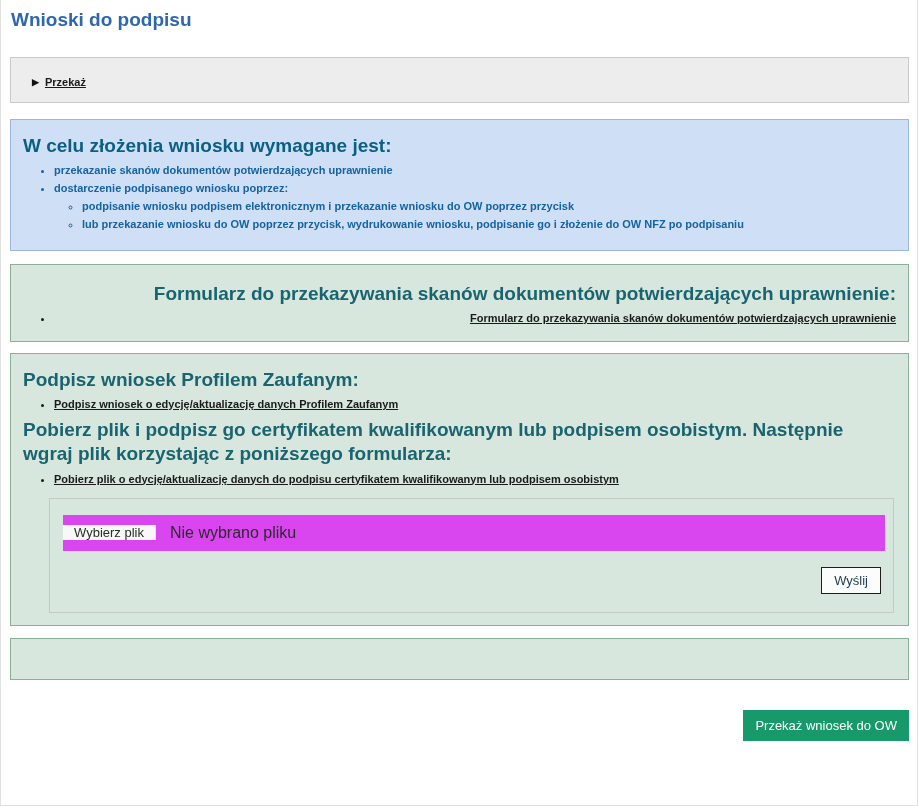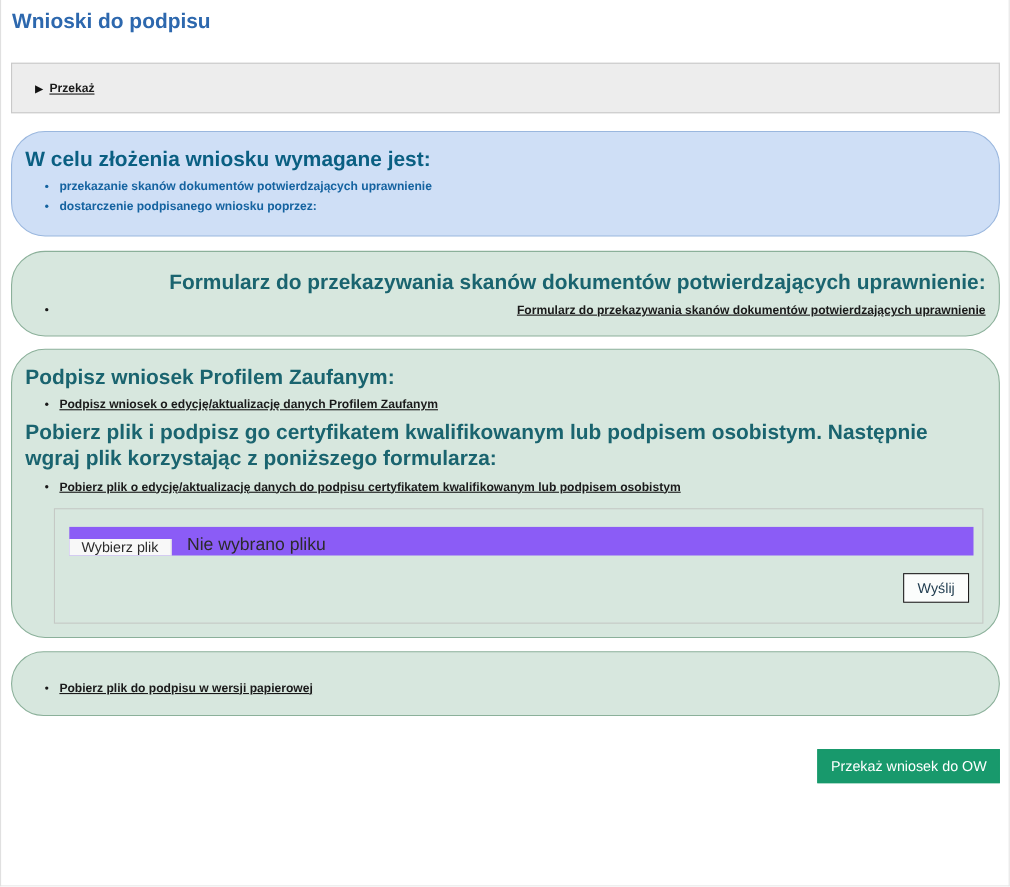--- a/index.html
+++ b/index.html
@@ -26,21 +26,21 @@
     background:#ededed; border:1px solid #c9c9c9;
     padding:13px 0 13px 21px;
   }
   .back-link {
     font-size:11px; font-weight:bold; color:#1a1a1a;
     text-decoration:none; cursor:pointer; display:inline-flex; align-items:center;
   }
   .back-tri { font-size:9px; margin-right:6px; color:#111; }
   .back-text { text-decoration:underline; }
   
-  .box { box-sizing:border-box; margin:0 8px 0 9px; padding:10px 12px 12px;border-radius:31px; }
+  .box { box-sizing:border-box; margin:0 8px 0 9px; padding:10px 12px 12px; }
   .box-blue {
     margin-top:16px; background:#cfdff6; border:1px solid #9ab7de;
     padding-bottom:14px;
   }
   .box-green { background:#d7e7de; border:1px solid #8bb09a; }
   .box-scans { margin-top:13px; padding:13px 12px 15px;text-align:right; }
   .box-sign  { margin-top:11px; }
   .box-print { margin-top:12px; padding:24px 12px 16px; }
   h2 {
     margin:5px 0 7px; font-size:19px; font-weight:bold; letter-spacing:0;
@@ -57,22 +57,22 @@
   .box-green a { color:#1a1a1a; text-decoration:underline; cursor:pointer; }
   
   .upload-panel {
     box-sizing:border-box;
     margin:13px 2px 0 26px;
     border:1px solid #c5c9c5;
     padding:16px 12px 18px 13px;
   }
   .file-input {
     box-sizing:border-box;
-    background:#8b5cf6; width:822px; height:26px;
-    display:flex; align-items:flex-end; cursor:pointer;
+    background:#d946ef; width:822px; height:36px;
+    display:flex; align-items:center; cursor:pointer;
   }
   .choose-btn {
     background:#f8f8f8; border-right:1px solid #e3e3e3;
     padding:0 11px; font-size:13px; color:#2b2b2b;
     display:flex; align-items:center; white-space:nowrap;
   }
   .file-name {
     padding-left:14px; font-size:16px; color:#2b2b2b;
     display:flex; align-items:center; white-space:nowrap;
   }
@@ -103,20 +103,24 @@
       <span class="back-text">Przekaż</span>
     </a>
   </div>
 
   <section class="box box-blue">
     <h2>W celu złożenia wniosku wymagane jest:</h2>
     <ul>
       <li>przekazanie skanów dokumentów potwierdzających uprawnienie</li>
       <li>
         <span>dostarczenie podpisanego wniosku poprzez:</span>
+        <ul>
+          <li>podpisanie wniosku podpisem elektronicznym i przekazanie wniosku do OW poprzez przycisk</li>
+          <li>lub przekazanie wniosku do OW poprzez przycisk, wydrukowanie wniosku, podpisanie go i złożenie do OW NFZ po podpisaniu</li>
+        </ul>
       </li>
     </ul>
   </section>
 
   <section class="box box-green box-scans">
     <h2>Formularz do przekazywania skanów dokumentów potwierdzających uprawnienie:</h2>
     <ul>
       <li>
         <a>Formularz do przekazywania skanów dokumentów potwierdzających uprawnienie</a>
       </li>
@@ -143,24 +147,19 @@
         <span class="choose-btn">Wybierz plik</span>
         <span class="file-name">Nie wybrano pliku</span>
       </div>
       <div class="panel-actions">
         <button class="send-btn">Wyślij</button>
       </div>
     </div>
   </section>
 
   <section class="box box-green box-print">
-    <ul>
-      <li>
-        <a>Pobierz plik do podpisu w wersji papierowej</a>
-      </li>
-    </ul>
   </section>
 
   <div class="footer">
     <button class="submit-green">Przekaż wniosek do OW</button>
   </div>
 
 </div>
 
 </body></html>

